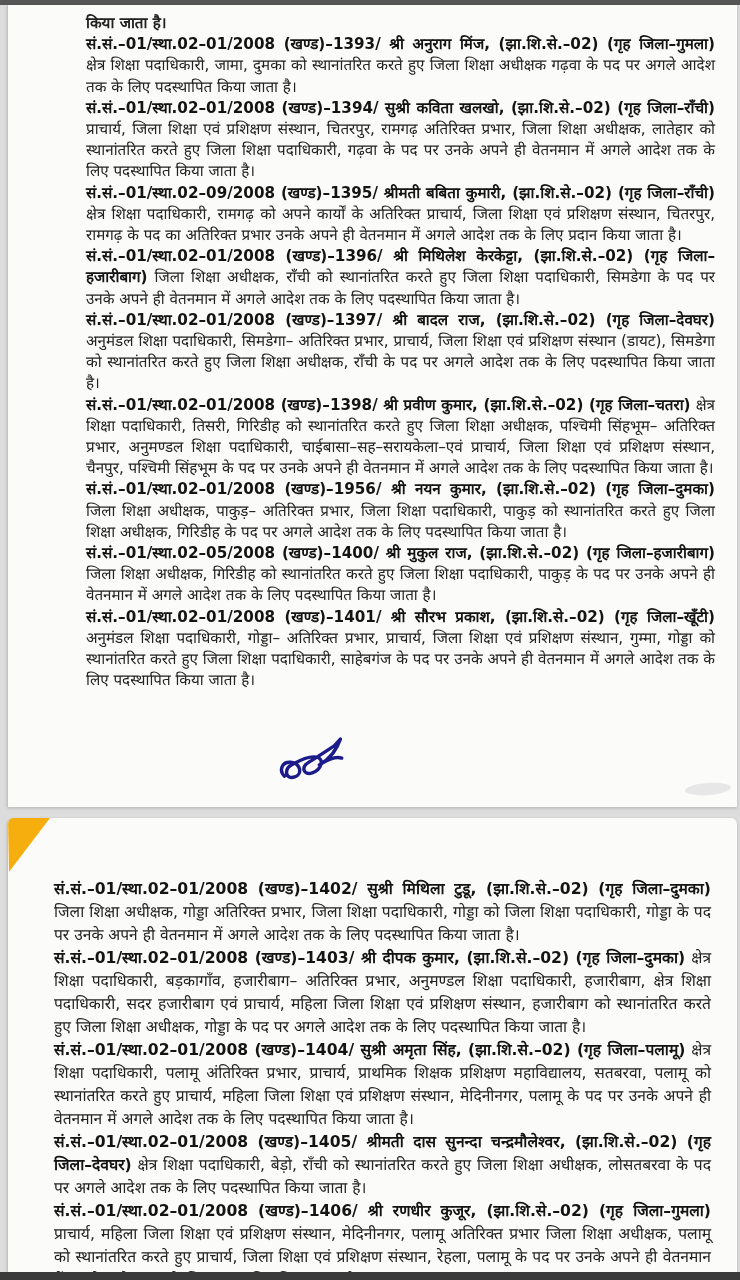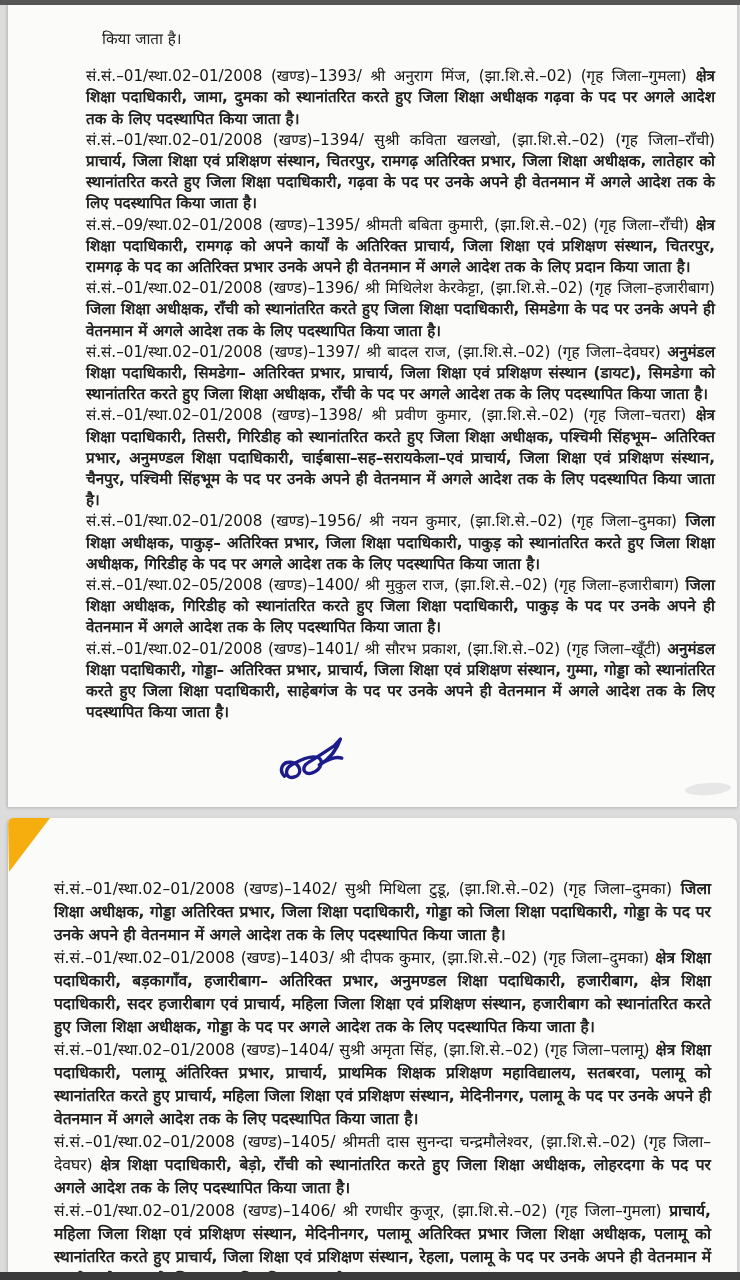--- a/index.html
+++ b/index.html
@@ -29,23 +29,23 @@
   }
   .page1 .textblock{
     padding:8px 22px 0 78px;
     font-size:15.2px;line-height:21.2px;
   }
   .page2 .textblock{
     padding:60px 26px 0 46px;
     font-size:15.6px;line-height:23px;
   }
   .entry{margin:0;}
-  .entry .hd{font-weight:400;color:#141414;}
-  .entry .bd{font-weight:700;}
-  .cont-line{margin:16px;font-weight:400;}
+  .entry .hd{font-weight:700;color:#141414;}
+  .entry .bd{font-weight:400;}
+  .cont-line{margin:0;font-weight:700;}
   .signature{
     position:absolute;left:268px;top:726px;width:84px;height:62px;
   }
   .smudge{
     position:absolute;right:6px;top:778px;width:46px;height:12px;
     border-radius:50%;
     background:rgba(160,160,165,0.22);
     transform:rotate(-4deg);
   }
   .fold{
@@ -56,21 +56,21 @@
 <body>
 
 <div class="strip-top"></div>
 
 <div class="page page1">
   <div class="textblock">
     <p class="cont-line">किया जाता है।</p>
 
     <p class="entry"><span class="hd">सं.सं.–01/स्था.02–01/2008 (खण्ड)–1393/ श्री अनुराग मिंज, (झा.शि.से.–02) (गृह जिला–गुमला)</span><span class="bd"> क्षेत्र शिक्षा पदाधिकारी, जामा, दुमका को स्थानांतरित करते हुए जिला शिक्षा अधीक्षक गढ़वा के पद पर अगले आदेश तक के लिए पदस्थापित किया जाता है।</span></p>
     <p class="entry"><span class="hd">सं.सं.–01/स्था.02–01/2008 (खण्ड)–1394/ सुश्री कविता खलखो, (झा.शि.से.–02) (गृह जिला–राँची)</span><span class="bd"> प्राचार्य, जिला शिक्षा एवं प्रशिक्षण संस्थान, चितरपुर, रामगढ़ अतिरिक्त प्रभार, जिला शिक्षा अधीक्षक, लातेहार को स्थानांतरित करते हुए जिला शिक्षा पदाधिकारी, गढ़वा के पद पर उनके अपने ही वेतनमान में अगले आदेश तक के लिए पदस्थापित किया जाता है।</span></p>
-    <p class="entry"><span class="hd">सं.सं.–09/स्था.02–01/2008 (खण्ड)–1395/ श्रीमती बबिता कुमारी, (झा.शि.से.–02) (गृह जिला–राँची)</span><span class="bd"> क्षेत्र शिक्षा पदाधिकारी, रामगढ़ को अपने कार्यों के अतिरिक्त प्राचार्य, जिला शिक्षा एवं प्रशिक्षण संस्थान, चितरपुर, रामगढ़ के पद का अतिरिक्त प्रभार उनके अपने ही वेतनमान में अगले आदेश तक के लिए प्रदान किया जाता है।</span></p>
+    <p class="entry"><span class="hd">सं.सं.–01/स्था.02–09/2008 (खण्ड)–1395/ श्रीमती बबिता कुमारी, (झा.शि.से.–02) (गृह जिला–राँची)</span><span class="bd"> क्षेत्र शिक्षा पदाधिकारी, रामगढ़ को अपने कार्यों के अतिरिक्त प्राचार्य, जिला शिक्षा एवं प्रशिक्षण संस्थान, चितरपुर, रामगढ़ के पद का अतिरिक्त प्रभार उनके अपने ही वेतनमान में अगले आदेश तक के लिए प्रदान किया जाता है।</span></p>
     <p class="entry"><span class="hd">सं.सं.–01/स्था.02–01/2008 (खण्ड)–1396/ श्री मिथिलेश केरकेट्टा, (झा.शि.से.–02) (गृह जिला–हजारीबाग)</span><span class="bd"> जिला शिक्षा अधीक्षक, राँची को स्थानांतरित करते हुए जिला शिक्षा पदाधिकारी, सिमडेगा के पद पर उनके अपने ही वेतनमान में अगले आदेश तक के लिए पदस्थापित किया जाता है।</span></p>
     <p class="entry"><span class="hd">सं.सं.–01/स्था.02–01/2008 (खण्ड)–1397/ श्री बादल राज, (झा.शि.से.–02) (गृह जिला–देवघर)</span><span class="bd"> अनुमंडल शिक्षा पदाधिकारी, सिमडेगा– अतिरिक्त प्रभार, प्राचार्य, जिला शिक्षा एवं प्रशिक्षण संस्थान (डायट), सिमडेगा को स्थानांतरित करते हुए जिला शिक्षा अधीक्षक, राँची के पद पर अगले आदेश तक के लिए पदस्थापित किया जाता है।</span></p>
     <p class="entry"><span class="hd">सं.सं.–01/स्था.02–01/2008 (खण्ड)–1398/ श्री प्रवीण कुमार, (झा.शि.से.–02) (गृह जिला–चतरा)</span><span class="bd"> क्षेत्र शिक्षा पदाधिकारी, तिसरी, गिरिडीह को स्थानांतरित करते हुए जिला शिक्षा अधीक्षक, पश्चिमी सिंहभूम– अतिरिक्त प्रभार, अनुमण्डल शिक्षा पदाधिकारी, चाईबासा–सह–सरायकेला–एवं प्राचार्य, जिला शिक्षा एवं प्रशिक्षण संस्थान, चैनपुर, पश्चिमी सिंहभूम के पद पर उनके अपने ही वेतनमान में अगले आदेश तक के लिए पदस्थापित किया जाता है।</span></p>
     <p class="entry"><span class="hd">सं.सं.–01/स्था.02–01/2008 (खण्ड)–1956/ श्री नयन कुमार, (झा.शि.से.–02) (गृह जिला–दुमका)</span><span class="bd"> जिला शिक्षा अधीक्षक, पाकुड़– अतिरिक्त प्रभार, जिला शिक्षा पदाधिकारी, पाकुड़ को स्थानांतरित करते हुए जिला शिक्षा अधीक्षक, गिरिडीह के पद पर अगले आदेश तक के लिए पदस्थापित किया जाता है।</span></p>
     <p class="entry"><span class="hd">सं.सं.–01/स्था.02–05/2008 (खण्ड)–1400/ श्री मुकुल राज, (झा.शि.से.–02) (गृह जिला–हजारीबाग)</span><span class="bd"> जिला शिक्षा अधीक्षक, गिरिडीह को स्थानांतरित करते हुए जिला शिक्षा पदाधिकारी, पाकुड़ के पद पर उनके अपने ही वेतनमान में अगले आदेश तक के लिए पदस्थापित किया जाता है।</span></p>
     <p class="entry"><span class="hd">सं.सं.–01/स्था.02–01/2008 (खण्ड)–1401/ श्री सौरभ प्रकाश, (झा.शि.से.–02) (गृह जिला–खूँटी)</span><span class="bd"> अनुमंडल शिक्षा पदाधिकारी, गोड्डा– अतिरिक्त प्रभार, प्राचार्य, जिला शिक्षा एवं प्रशिक्षण संस्थान, गुम्मा, गोड्डा को स्थानांतरित करते हुए जिला शिक्षा पदाधिकारी, साहेबगंज के पद पर उनके अपने ही वेतनमान में अगले आदेश तक के लिए पदस्थापित किया जाता है।</span></p>
   </div>
 
   <svg class="signature" viewBox="0 0 84 62">
     <path d="M7,41 C2,35 6,26 15,28 C24,30 26,41 17,43 C8,45 6,34 17,30 C27,26 35,24 41,26 C49,28 45,39 35,41 C26,43 24,34 33,30 C42,26 52,21 60,17 L67,11 C62,21 53,30 43,34 C51,30 60,27 66,30" fill="none" stroke-width="3.4" stroke-linecap="round" stroke-linejoin="round" transform="rotate(-7 42 31)" stroke="#1b1b8a"></path>
@@ -79,18 +79,18 @@
 </div>
 
 <div class="page page2">
   <svg class="fold" viewBox="0 0 48 58">
     <polygon points="0,0 42,0 1,54" fill="#F6AE0E"></polygon>
   </svg>
   <div class="textblock">
     <p class="entry"><span class="hd">सं.सं.–01/स्था.02–01/2008 (खण्ड)–1402/ सुश्री मिथिला टुडू, (झा.शि.से.–02) (गृह जिला–दुमका)</span><span class="bd"> जिला शिक्षा अधीक्षक, गोड्डा अतिरिक्त प्रभार, जिला शिक्षा पदाधिकारी, गोड्डा को जिला शिक्षा पदाधिकारी, गोड्डा के पद पर उनके अपने ही वेतनमान में अगले आदेश तक के लिए पदस्थापित किया जाता है।</span></p>
     <p class="entry"><span class="hd">सं.सं.–01/स्था.02–01/2008 (खण्ड)–1403/ श्री दीपक कुमार, (झा.शि.से.–02) (गृह जिला–दुमका)</span><span class="bd"> क्षेत्र शिक्षा पदाधिकारी, बड़कागाँव, हजारीबाग– अतिरिक्त प्रभार, अनुमण्डल शिक्षा पदाधिकारी, हजारीबाग, क्षेत्र शिक्षा पदाधिकारी, सदर हजारीबाग एवं प्राचार्य, महिला जिला शिक्षा एवं प्रशिक्षण संस्थान, हजारीबाग को स्थानांतरित करते हुए जिला शिक्षा अधीक्षक, गोड्डा के पद पर अगले आदेश तक के लिए पदस्थापित किया जाता है।</span></p>
     <p class="entry"><span class="hd">सं.सं.–01/स्था.02–01/2008 (खण्ड)–1404/ सुश्री अमृता सिंह, (झा.शि.से.–02) (गृह जिला–पलामू)</span><span class="bd"> क्षेत्र शिक्षा पदाधिकारी, पलामू अंतिरिक्त प्रभार, प्राचार्य, प्राथमिक शिक्षक प्रशिक्षण महाविद्यालय, सतबरवा, पलामू को स्थानांतरित करते हुए प्राचार्य, महिला जिला शिक्षा एवं प्रशिक्षण संस्थान, मेदिनीनगर, पलामू के पद पर उनके अपने ही वेतनमान में अगले आदेश तक के लिए पदस्थापित किया जाता है।</span></p>
-    <p class="entry"><span class="hd">सं.सं.–01/स्था.02–01/2008 (खण्ड)–1405/ श्रीमती दास सुनन्दा चन्द्रमौलेश्वर, (झा.शि.से.–02) (गृह जिला–देवघर)</span><span class="bd"> क्षेत्र शिक्षा पदाधिकारी, बेड़ो, राँची को स्थानांतरित करते हुए जिला शिक्षा अधीक्षक, लोहरदगा के पद पर अगले आदेश तक के लिए पदस्थापित किया जाता है।</span></p>
+    <p class="entry"><span class="hd">सं.सं.–01/स्था.02–01/2008 (खण्ड)–1405/ श्रीमती दास सुनन्दा चन्द्रमौलेश्वर, (झा.शि.से.–02) (गृह जिला–देवघर)</span><span class="bd"> क्षेत्र शिक्षा पदाधिकारी, बेड़ो, राँची को स्थानांतरित करते हुए जिला शिक्षा अधीक्षक, लोसतबरवा के पद पर अगले आदेश तक के लिए पदस्थापित किया जाता है।</span></p>
     <p class="entry"><span class="hd">सं.सं.–01/स्था.02–01/2008 (खण्ड)–1406/ श्री रणधीर कुजूर, (झा.शि.से.–02) (गृह जिला–गुमला)</span><span class="bd"> प्राचार्य, महिला जिला शिक्षा एवं प्रशिक्षण संस्थान, मेदिनीनगर, पलामू अतिरिक्त प्रभार जिला शिक्षा अधीक्षक, पलामू को स्थानांतरित करते हुए प्राचार्य, जिला शिक्षा एवं प्रशिक्षण संस्थान, रेहला, पलामू के पद पर उनके अपने ही वेतनमान में अगले आदेश तक के लिए पदस्थापित किया जाता है।</span></p>
   </div>
 </div>
 
 <div class="strip-bottom"></div>
 
 </body></html>

